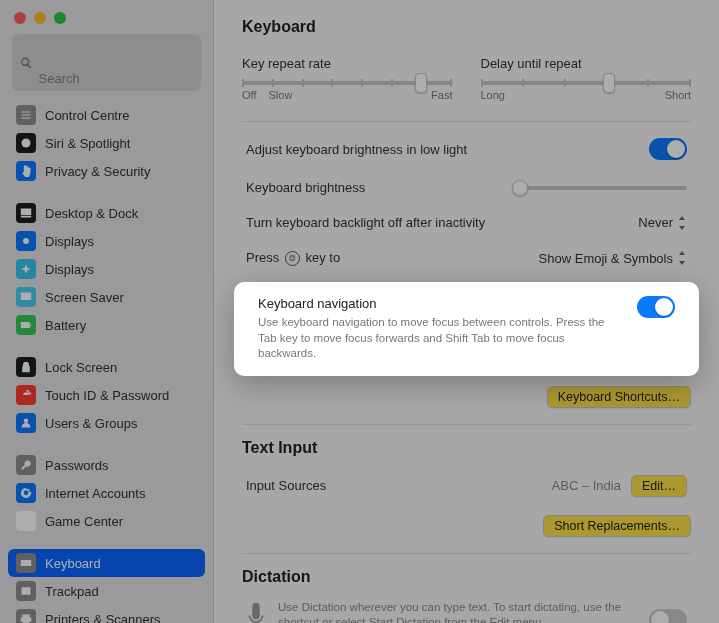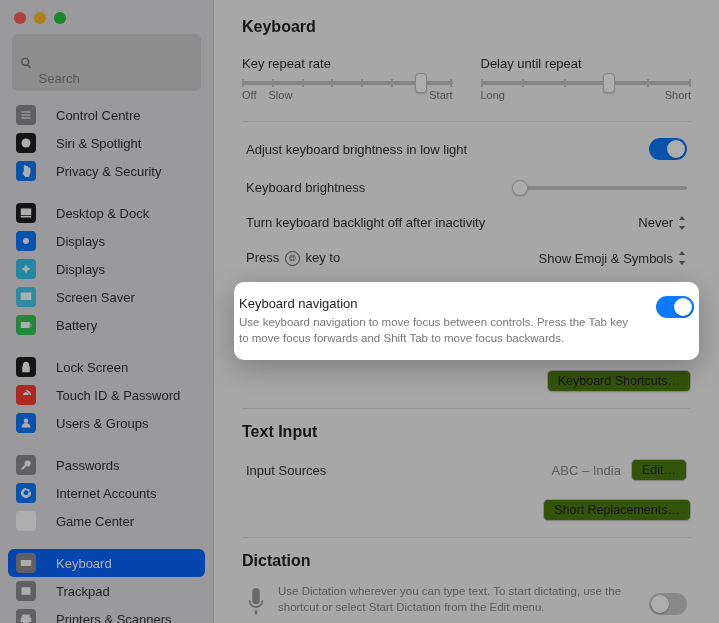--- a/index.html
+++ b/index.html
@@ -67,21 +67,21 @@
   .search-wrap input::placeholder { color: #808084; }
   .side-list {
     flex: 1;
     overflow-y: auto;
     padding: 0 8px 8px 8px;
   }
   .side-group { margin-bottom: 14px; }
   .side-item {
     display: flex;
     align-items: center;
-    gap: 20px;
+    gap: 9px;
     padding: 4px 8px;
     border-radius: 6px;
     color: #333;
     cursor: default;
   }
   .side-item.selected {
     background: #0a66ff;
     color: #fff;
   }
   .side-icon {
@@ -180,34 +180,34 @@
   .globe {
     display:inline-flex; align-items:center; justify-content:center;
     width:15px; height:15px; border:1.2px solid #555; border-radius:50%;
     font-size:9px; color:#555; vertical-align:middle;
     margin: 0 2px;
   }
   
   .highlight-card {
     background: #fff;
     border-radius: 10px;
-    padding: 14px 5px;
+    padding: 14px 24px;
     box-shadow: 0 8px 30px rgba(0,0,0,0.25);
     position: relative;
     z-index: 50;
     margin: 6px -8px 10px -8px;
     display: flex;
     align-items: flex-start;
     gap: 18px;
   }
   .highlight-text { flex: 1; }
   .highlight-title { font-size: 13px; font-weight: 500; color: #222; margin-bottom: 4px; }
   .highlight-desc { font-size: 11.5px; color: #777; line-height: 1.35; }
   .btn {
-    background: #4d7c0f;
+    background: #fde047;
     border: 1px solid #c6c6c6;
     border-radius: 5px;
     padding: 3px 10px;
     font-size: 12.5px;
     color: #222;
     box-shadow: 0 1px 1px rgba(0,0,0,0.05);
   }
   .btn-row { display: flex; justify-content: flex-end; margin: 8px 0 16px 0; }
   .section-title {
     font-size: 16px; font-weight: 700; color: #222;
@@ -407,21 +407,21 @@
               <span></span>
               <span></span>
             </div>
           <div class="slider-knob" style="left:82%"></div>
         </div>
         <div class="slider-ends">
           <span style="display:flex;gap:12px">
               <span>Off</span>
               <span>Slow</span>
             </span>
-          <span>Start</span>
+          <span>Fast</span>
         </div>
       </div>
       <div class="slider-col">
         <div class="slider-label">Delay until repeat</div>
         <div class="slider-track">
           <div class="slider-ticks">
               <span></span>
               <span></span>
               <span></span>
               <span></span>

